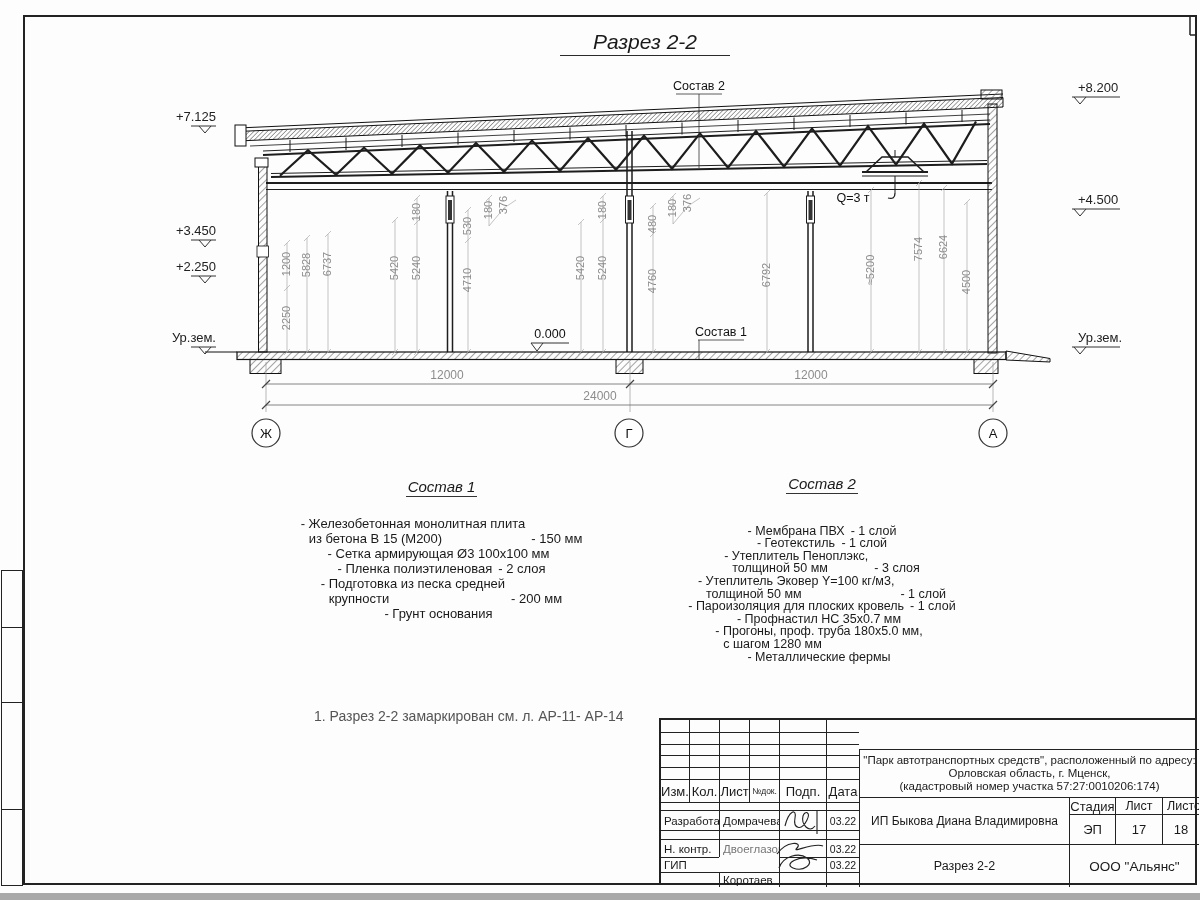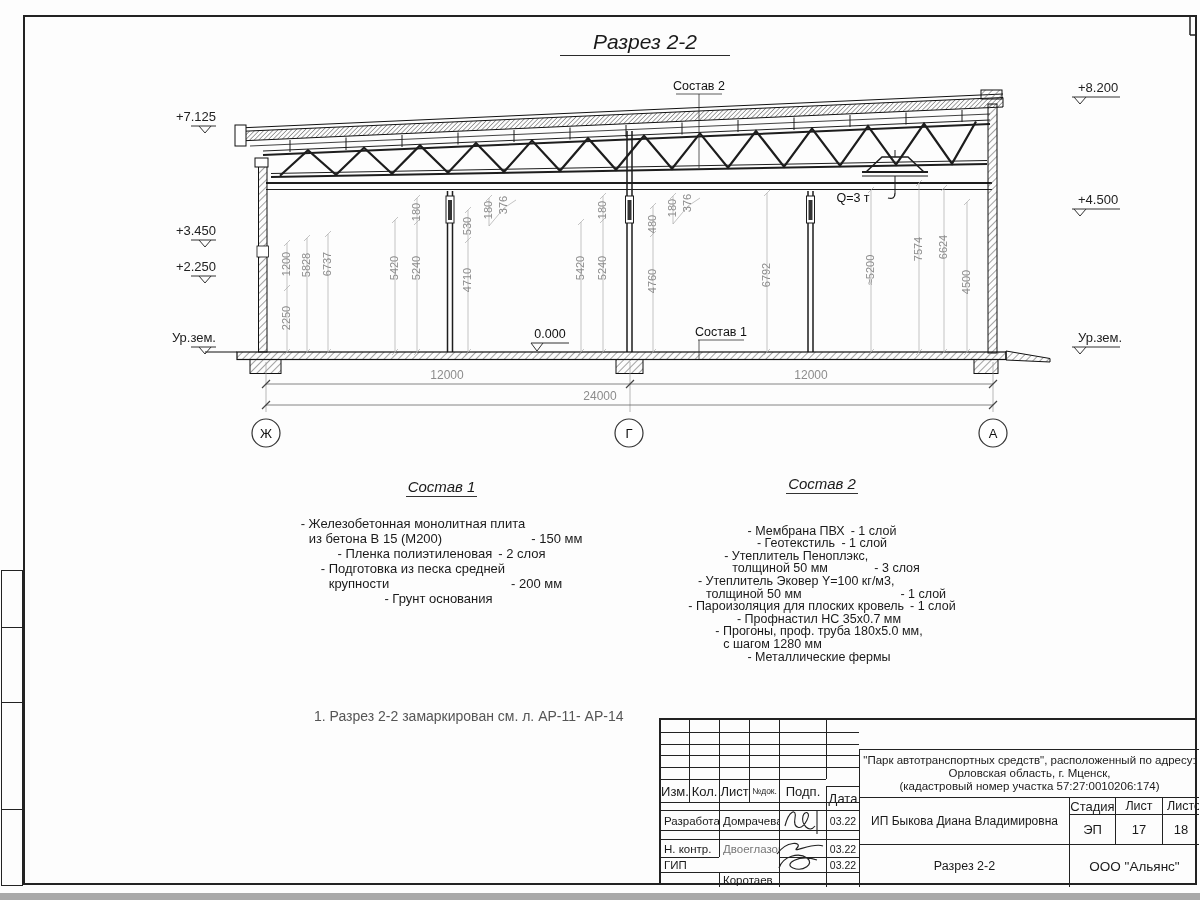--- a/index.html
+++ b/index.html
@@ -227,20 +227,24 @@
   <div class="abs" id="dwg-title">Разрез 2-2</div>
 
   <div class="comp" id="comp1">
     <div class="comp-head"><span>Состав 1</span></div>
     <div class="comp-row">
       <div class="comp-name">- Железобетонная  монолитная плита
 из бетона В 15 (М200)</div>
       <div class="comp-val">- 150 мм</div>
     </div>
     <div class="comp-row">
+      <div class="comp-name">- Сетка армирующая Ø3 100х100 мм</div>
+      <div class="comp-val"></div>
+    </div>
+    <div class="comp-row">
       <div class="comp-name">- Пленка полиэтиленовая</div>
       <div class="comp-val">-  2 слоя</div>
     </div>
     <div class="comp-row">
       <div class="comp-name">- Подготовка из песка средней
 крупности</div>
       <div class="comp-val">- 200 мм</div>
     </div>
     <div class="comp-row">
       <div class="comp-name">- Грунт основания</div>
@@ -335,21 +339,21 @@
       </div>
     <div class="cell" style="left:58px;top:59px;width:30px;height:23px;">
         <span>Лист</span>
       </div>
     <div class="cell small" style="left:88px;top:59px;width:30px;height:23px;">
         <span>№док.</span>
       </div>
     <div class="cell" style="left:118px;top:59px;width:47px;height:23px;">
         <span>Подп.</span>
       </div>
-    <div class="cell" style="left:165px;top:66px;width:33px;height:23px;">
+    <div class="cell" style="left:165px;top:59px;width:33px;height:23px;">
         <span>Дата</span>
       </div>
 
     <div class="cell noL" style="left:0;top:82px;width:58px;height:8px;"></div>
     <div class="cell" style="left:58px;top:82px;width:60px;height:8px;"></div>
     <div class="cell" style="left:118px;top:82px;width:47px;height:8px;"></div>
     <div class="cell" style="left:165px;top:82px;width:33px;height:8px;"></div>
 
     <div class="cell noL left-pad" style="left:0;top:90px;width:58px;height:20px;">
         <span>Разработал</span>

